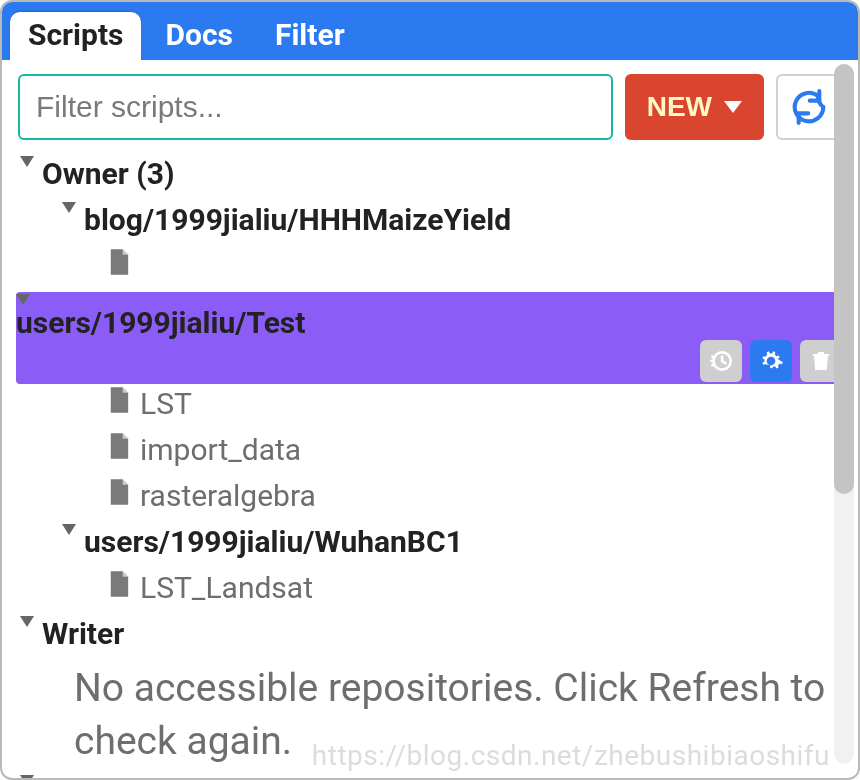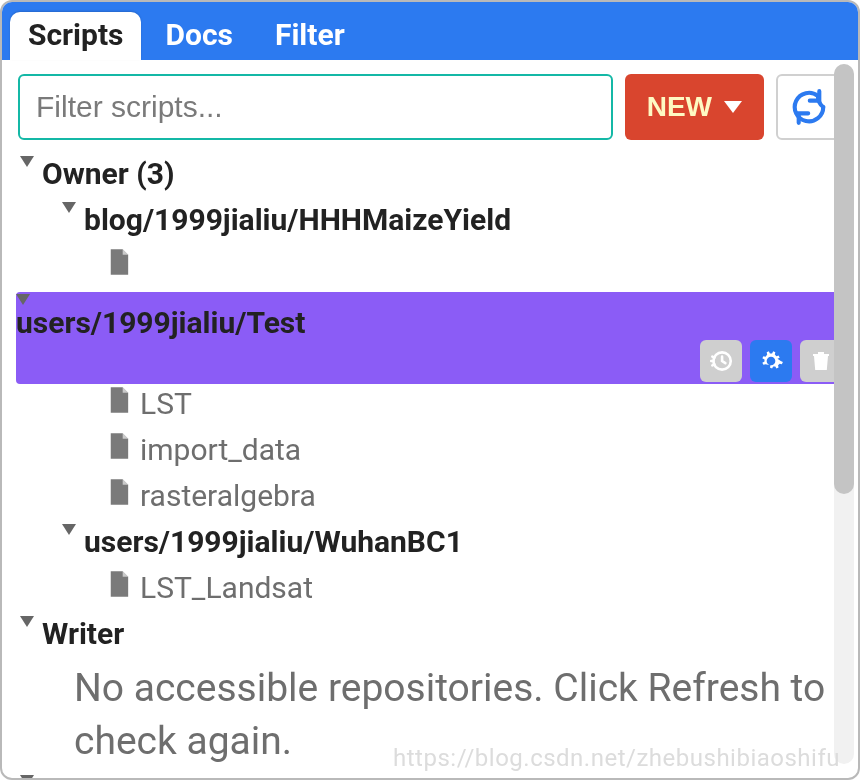--- a/index.html
+++ b/index.html
@@ -24,21 +24,21 @@
   .label.grey { color: #6e6e6e; }
   .file-icon { width: 22px; height: 28px; margin-right: 10px; flex-shrink: 0; }
   .row-actions { margin-left: auto; display: flex; gap: 8px; }
   .action-btn { width: 42px; height: 42px; border-radius: 6px; display: flex; align-items: center; justify-content: center; cursor: pointer; }
   .action-history { background: #cfcfcf; }
   .action-settings { background: #2c7af0; }
   .action-delete { background: #cfcfcf; }
   .empty-msg { font-size: 39px; color: #6e6e6e; padding: 2px 0 6px 58px; line-height: 1.35; }
   .scrollbar { position: absolute; right: 4px; top: 62px; width: 20px; height: 700px; background: #f1f1f1; border-radius: 10px; }
   .scrollbar-thumb { position: absolute; top: 0; width: 20px; height: 430px; background: #c4c4c4; border-radius: 10px; }
-  .watermark { position: absolute; bottom: 6px; right: 18px; color: #dcdcdc; font-size: 24px; pointer-events: none; letter-spacing: 0.5px; }
+  .watermark { position: absolute; bottom: 6px; right: 28px; color: #dcdcdc; font-size: 28px; pointer-events: none; letter-spacing: 0.5px; }
 </style>
 </head>
 <body>
 
 <div class="panel">
 
   <div class="tabs-bar">
     <div class="tab active">Scripts</div>
     <div class="tab">Docs</div>
     <div class="tab">Filter</div>

